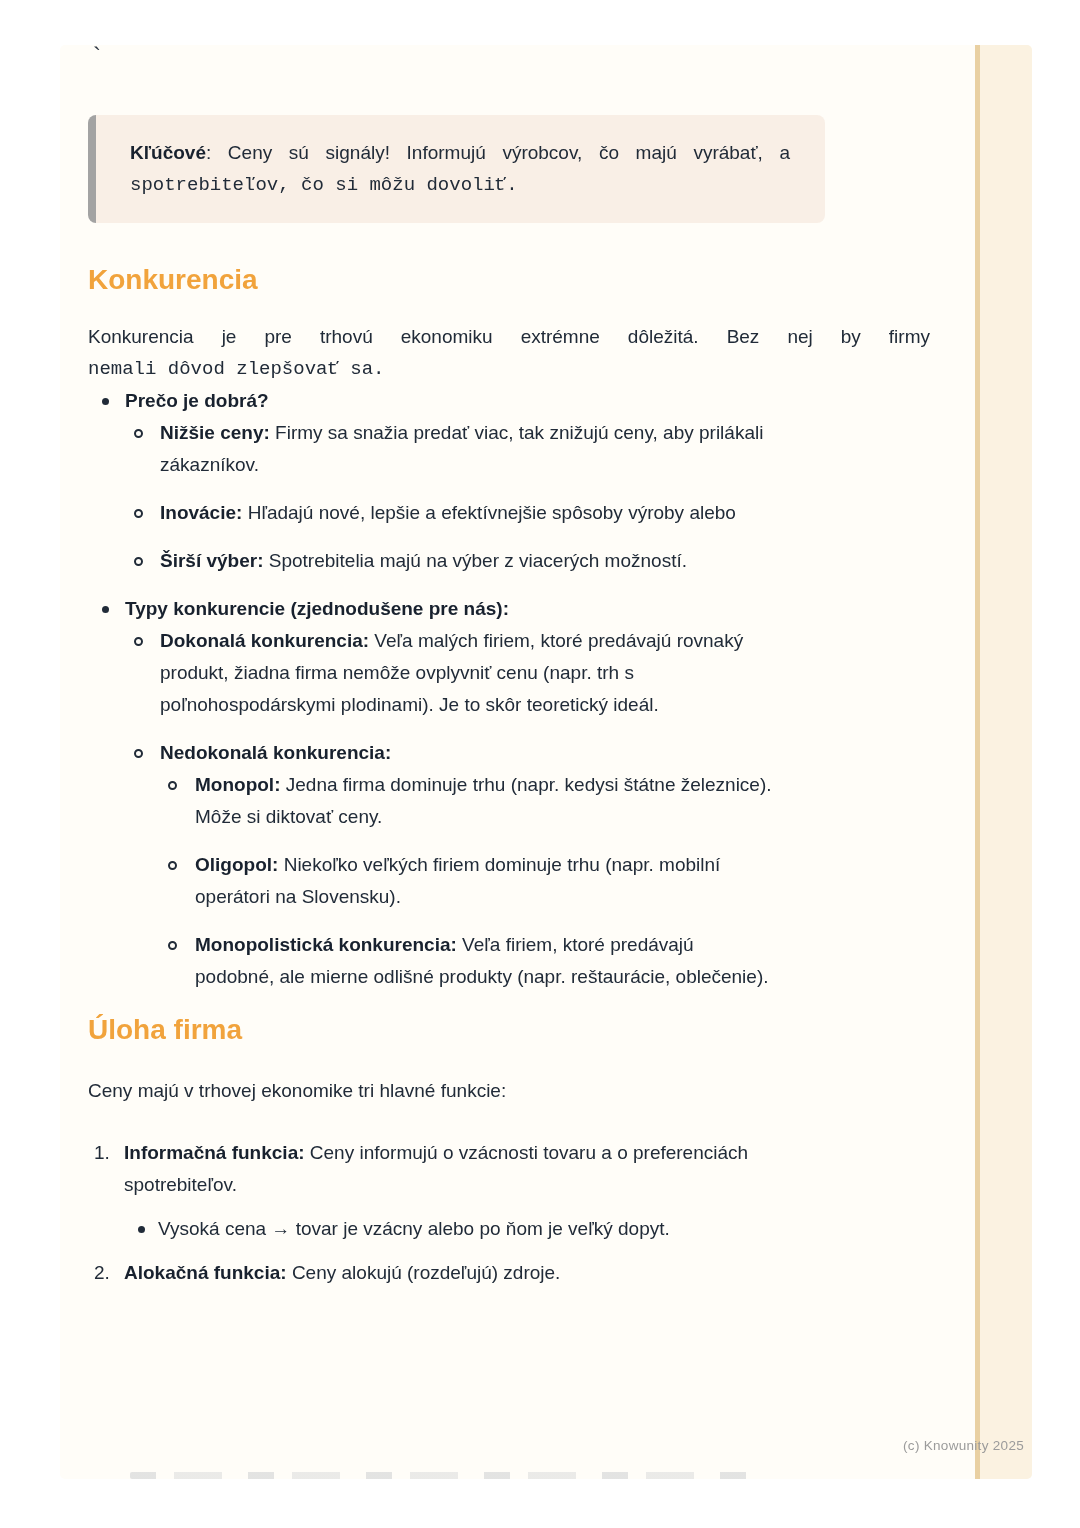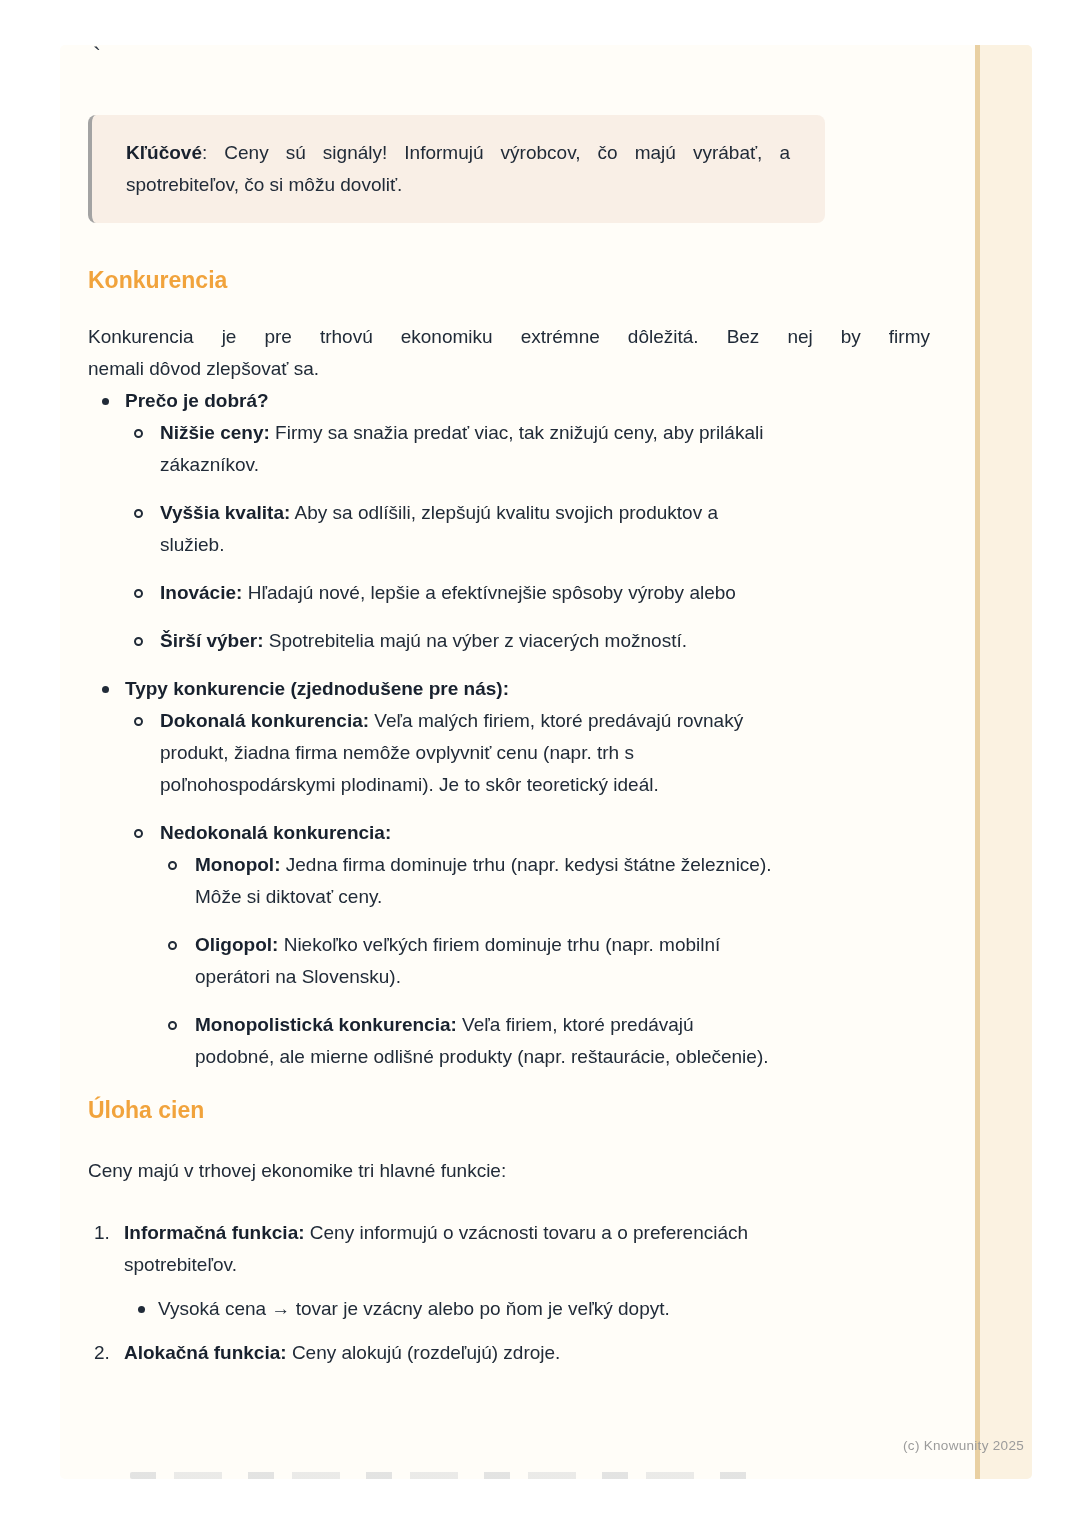--- a/index.html
+++ b/index.html
@@ -5,24 +5,24 @@
   html,body{margin:0;padding:0;background:#ffffff;}
   .canvas{position:relative;width:1080px;height:1528px;background:#ffffff;overflow:hidden;
           font-family:"Liberation Sans", sans-serif;color:#212B38;}
   .page{position:absolute;left:60px;top:45px;width:972px;height:1434px;background:#FFFDF8;
         border-radius:5px;overflow:hidden;}
   .stripe{position:absolute;top:0;right:0;width:52px;height:100%;background:#FBF2E1;
           border-left:5px solid #E9D0A2;z-index:1;}
   .stray{position:absolute;left:33px;top:-3px;font-size:24px;color:#2A3340;z-index:2;}
   .content{position:absolute;left:28px;top:0;width:842px;z-index:2;font-size:19px;line-height:32px;}
   .callout{margin-top:70px;width:737px;box-sizing:border-box;background:#F9EFE6;
-           border-left:4px solid #a3a3a3;border-radius:8px;padding:22px 35px 22px 34px;}
+           border-left:8px solid #a3a3a3;border-radius:8px;padding:22px 35px 22px 34px;}
   .jline{display:block;text-align:justify;text-align-last:justify;}
-  .pline{display:block;}
-  h2{font-size:23px;line-height:34px;font-weight:700;color:#F1A33C;margin:40px 0 0 0;}
+  .pline{display:block;font-family:Liberation Mono, monospace;}
+  h2{font-size:28px;line-height:34px;font-weight:700;color:#F1A33C;margin:40px 0 0 0;}
   h2.h2b{margin-top:20px;}
   .para{margin:24px 0 0 0;}
   .para.p2{margin-top:28px;}
   .list{}
   #numlist{margin-top:30px;}
   b{font-weight:700;color:#18212E;}
   .li{position:relative;margin-bottom:16px;}
   .li.header{margin-bottom:0;}
   .li.lv1{padding-left:37px;}
   .li.lv2{padding-left:72px;}
@@ -73,27 +73,20 @@
           <div class="li lv2">
             <span class="marker"></span>
             <div>
               <div><b>Nižšie ceny:</b> Firmy sa snažia predať viac, tak znižujú ceny, aby prilákali</div>
               <div>zákazníkov.</div>
             </div>
           </div>
           <div class="li lv2">
             <span class="marker"></span>
             <div>
-              <div><b>Vyššia kvalita:</b> Aby sa odlíšili, zlepšujú kvalitu svojich produktov a</div>
-              <div>služieb.</div>
-            </div>
-          </div>
-          <div class="li lv2">
-            <span class="marker"></span>
-            <div>
               <div><b>Inovácie:</b> Hľadajú nové, lepšie a efektívnejšie spôsoby výroby alebo</div>
             </div>
           </div>
           <div class="li lv2">
             <span class="marker"></span>
             <div>
               <div><b>Širší výber:</b> Spotrebitelia majú na výber z viacerých možností.</div>
             </div>
           </div>
           <div class="li lv1 header">
@@ -132,21 +125,21 @@
           </div>
           <div class="li lv3">
             <span class="marker"></span>
             <div>
               <div><b>Monopolistická konkurencia:</b> Veľa firiem, ktoré predávajú</div>
               <div>podobné, ale mierne odlišné produkty (napr. reštaurácie, oblečenie).</div>
             </div>
           </div>
         </div>
 
-      <h2 class="h2b">Úloha cien</h2>
+      <h2 class="h2b">Úloha firma</h2>
 
       <div class="para p2">Ceny majú v trhovej ekonomike tri hlavné funkcie:</div>
 
       <div class="list" id="numlist">
           <div class="li num">
             <span class="nummark">1.</span>
             <div>
               <div><b>Informačná funkcia:</b> Ceny informujú o vzácnosti tovaru a o preferenciách</div>
               <div>spotrebiteľov.</div>
             </div>

